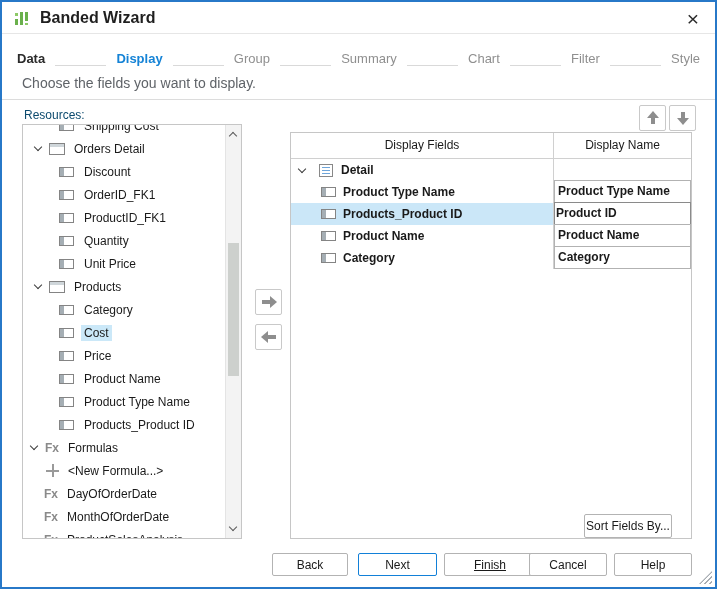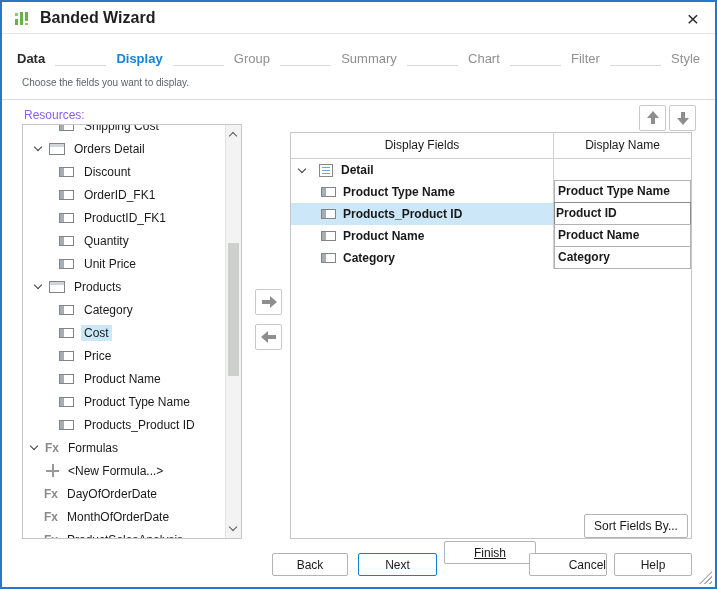--- a/index.html
+++ b/index.html
@@ -30,23 +30,23 @@
            display:flex; align-items:flex-end; padding:0 15px; }
   .step { font-size:13px; flex:none; }
   .step.done   { color:#2b2b2b; font-weight:bold; }
   .step.active { color:#1583d6; font-weight:bold; }
   .step.todo   { color:#8f8f8f; }
   .step-sep { flex:1; height:1px; background:#d9d9d9; margin:0 10px; min-width:18px; }
 
   
   .subtitle { position:absolute; left:0; right:0; top:64px; height:34px;
               border-bottom:1px solid #dcdcdc; display:flex; align-items:center;
-              padding-left:20px; font-size:10px; color:#5f6368; }
-
-  .resources-label { position:absolute; left:22px; top:106px; font-size:12px; color:#8b5cf6; }
+              padding-left:20px; font-size:14px; color:#5f6368; }
+
+  .resources-label { position:absolute; left:22px; top:106px; font-size:12px; color:#0c4a6e; }
 
   
   .tree-panel { position:absolute; left:20px; top:122px; width:220px; height:415px;
                 border:1px solid #c6c6c6; background:#fff; overflow:hidden; }
   .tree-content { margin-top:-11px; padding-right:17px; }
   .trow { height:23px; display:flex; align-items:center; font-size:12px;
           color:#1a1a1a; white-space:nowrap; cursor:default; }
   .ind-table   { padding-left:12px; }
   .ind-field   { padding-left:36px; }
   .ind-root    { padding-left:8px;  }
@@ -125,25 +125,25 @@
   .dn-empty { position:absolute; inset:0; border-bottom:1px solid #d0d0d0; }
   .icon-grid { flex:none; width:14px; height:13px; border:1px solid #888;
                background:#fff; position:relative; margin:0 8px 0 6px; }
   .icon-grid::before { content:""; position:absolute; left:2px; right:2px; top:2px;
                height:1px; background:#6ea5da; box-shadow:0 3px 0 #6ea5da, 0 6px 0 #6ea5da; }
 
   
   .push-btn { position:absolute; background:#fff; border:1px solid #b3b3b3;
               border-radius:2px; font-size:12px; color:#1a1a1a; text-align:center;
               font-family:"Liberation Sans", sans-serif; cursor:pointer; }
-  #btn-sort   { left:582px; top:512px; width:104px; height:24px; }
+  #btn-sort   { left:582px; top:512px; width:88px; height:24px; }
   #btn-back   { left:270px; top:551px; width:76px; height:23px; }
   #btn-next   { left:356px; top:551px; width:79px; height:23px; border:1px solid #1280d8; }
-  #btn-finish { left:442px; top:539px; width:92px; height:23px;text-decoration:underline; }
-  #btn-cancel { left:527px; top:551px; width:78px; height:23px;text-align:right; }
+  #btn-finish { left:442px; top:551px; width:92px; height:23px;text-decoration:underline; }
+  #btn-cancel { left:527px; top:551px; width:78px; height:23px; }
   #btn-help   { left:612px; top:551px; width:78px; height:23px; }
 
   .grip { position:absolute; right:3px; bottom:3px; width:13px; height:13px;
           background:repeating-linear-gradient(135deg, transparent 0 2px, #a8adb3 2px 3.5px);
           clip-path:polygon(100% 0, 100% 100%, 0 100%); cursor:nwse-resize; }
 </style>
 </head>
 <body>
 
 <div class="window">

